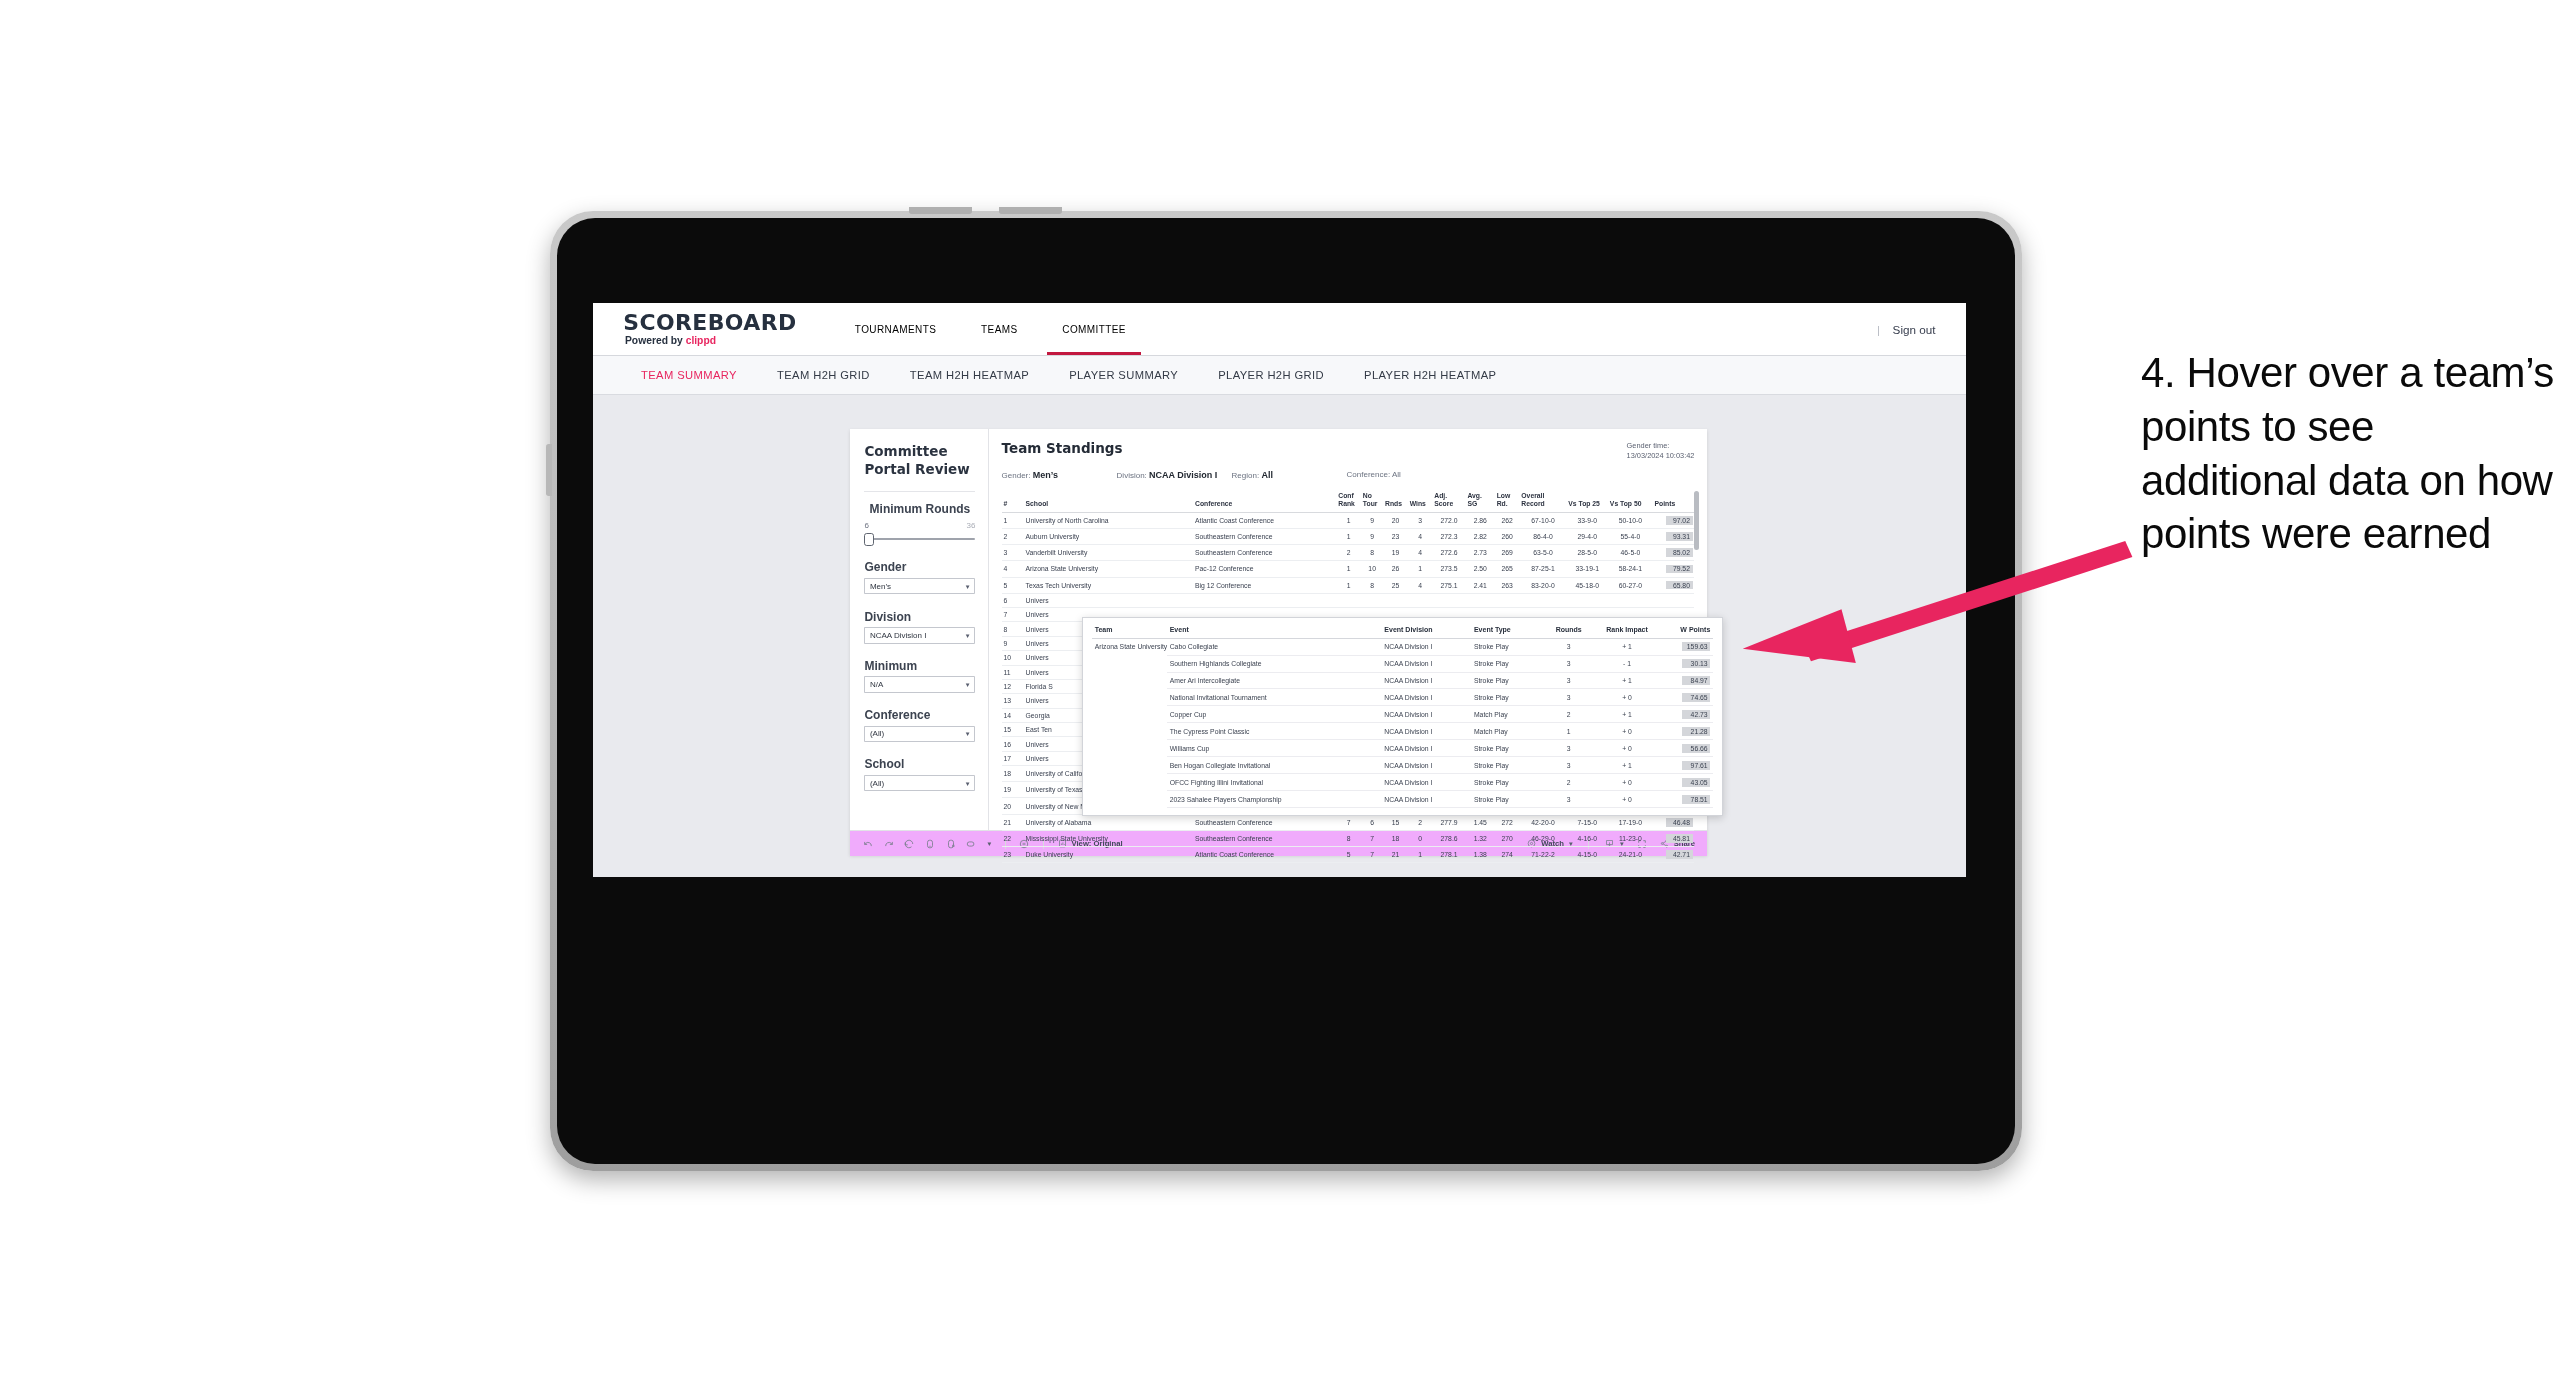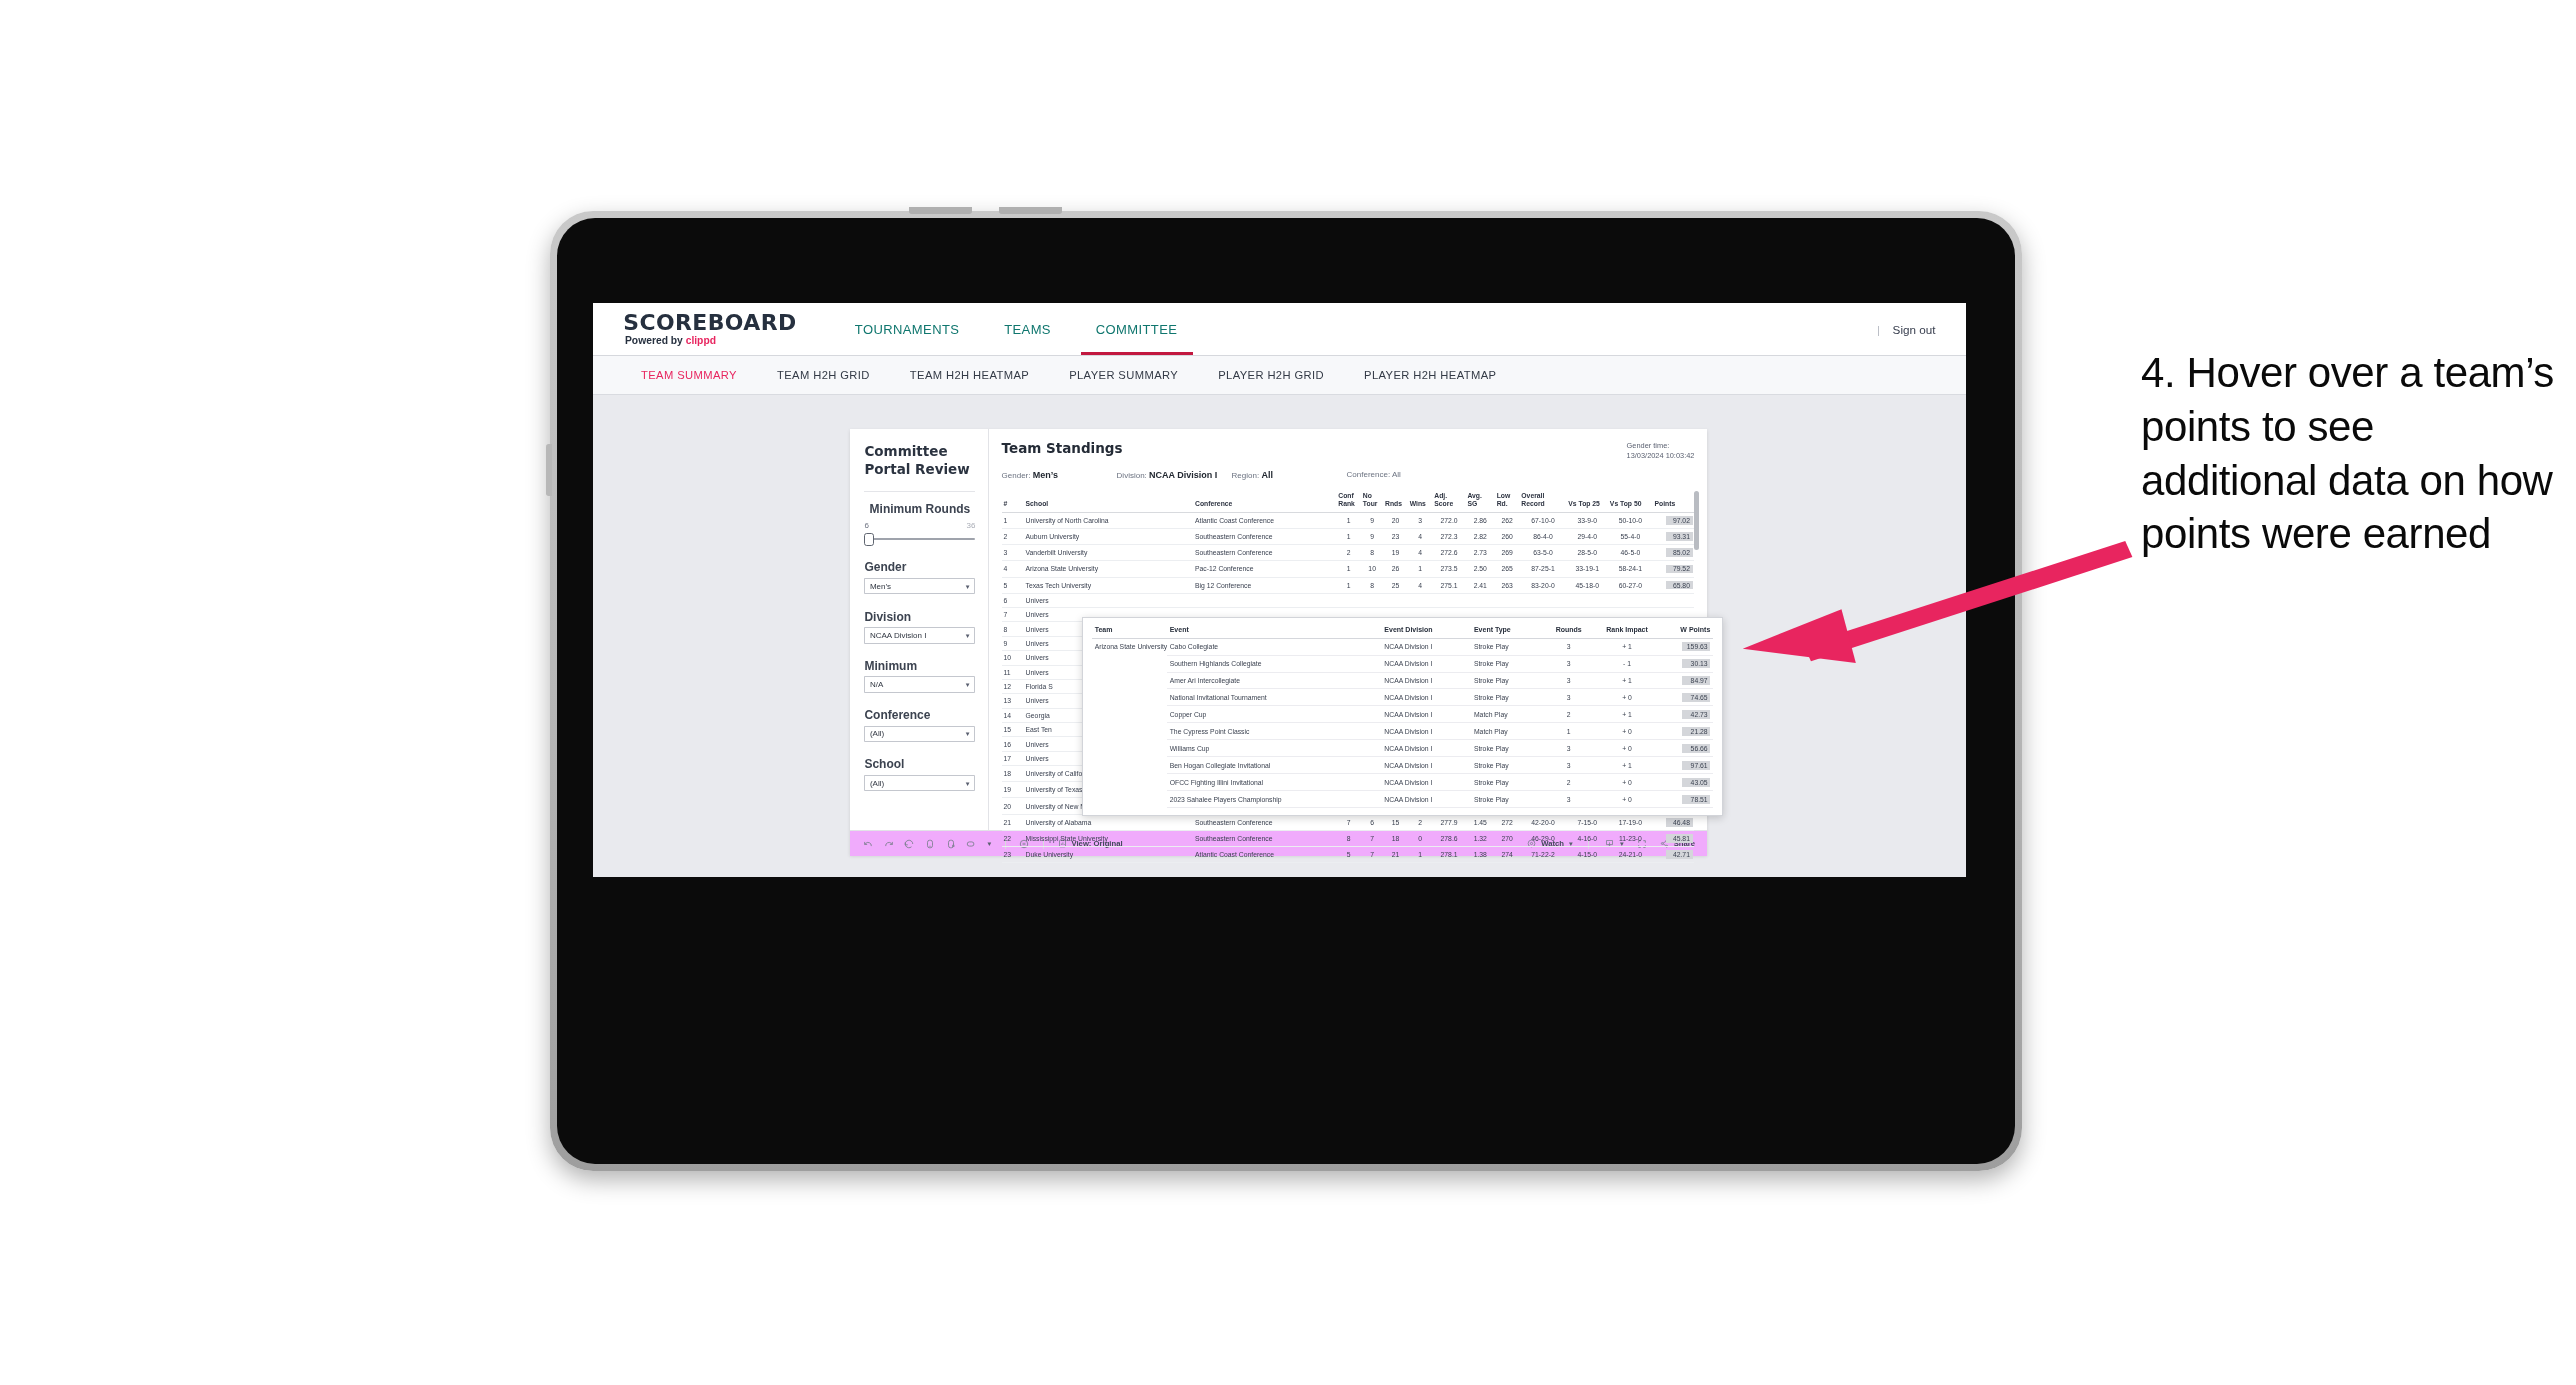--- a/index.html
+++ b/index.html
@@ -45,21 +45,21 @@
   .brand-title{
     font-family:"DejaVu Sans", sans-serif;
     font-weight:700;font-size:21.5px;letter-spacing:0.4px;color:#26303f;
     transform:scaleX(1.02);
   }
   .brand-sub{font-size:10.3px;color:#26303f;font-weight:700;margin-top:2.7px;}
   .brand-sub .clippd{color:#e8255f;}
   .topnav{display:flex;align-items:stretch;height:52px;margin-left:21.5px;}
   .topnav-item{
     display:flex;align-items:center;padding:0 22.4px;
-    font-size:13px;letter-spacing:0.4px;color:#0f766e;cursor:pointer;
+    font-size:10px;letter-spacing:0.4px;color:#000000;cursor:pointer;
     position:relative;
   }
   .topnav-item.active::after{
     content:"";position:absolute;left:7.2px;right:7.2px;bottom:0;height:2.7px;background:#c2183f;
   }
   .topbar-right{
     position:absolute;right:30.5px;top:0;height:52px;display:flex;align-items:center;gap:12.6px;
     font-size:11.7px;color:#3a4050;
   }
   .vrule{color:#b9bcc4;}

